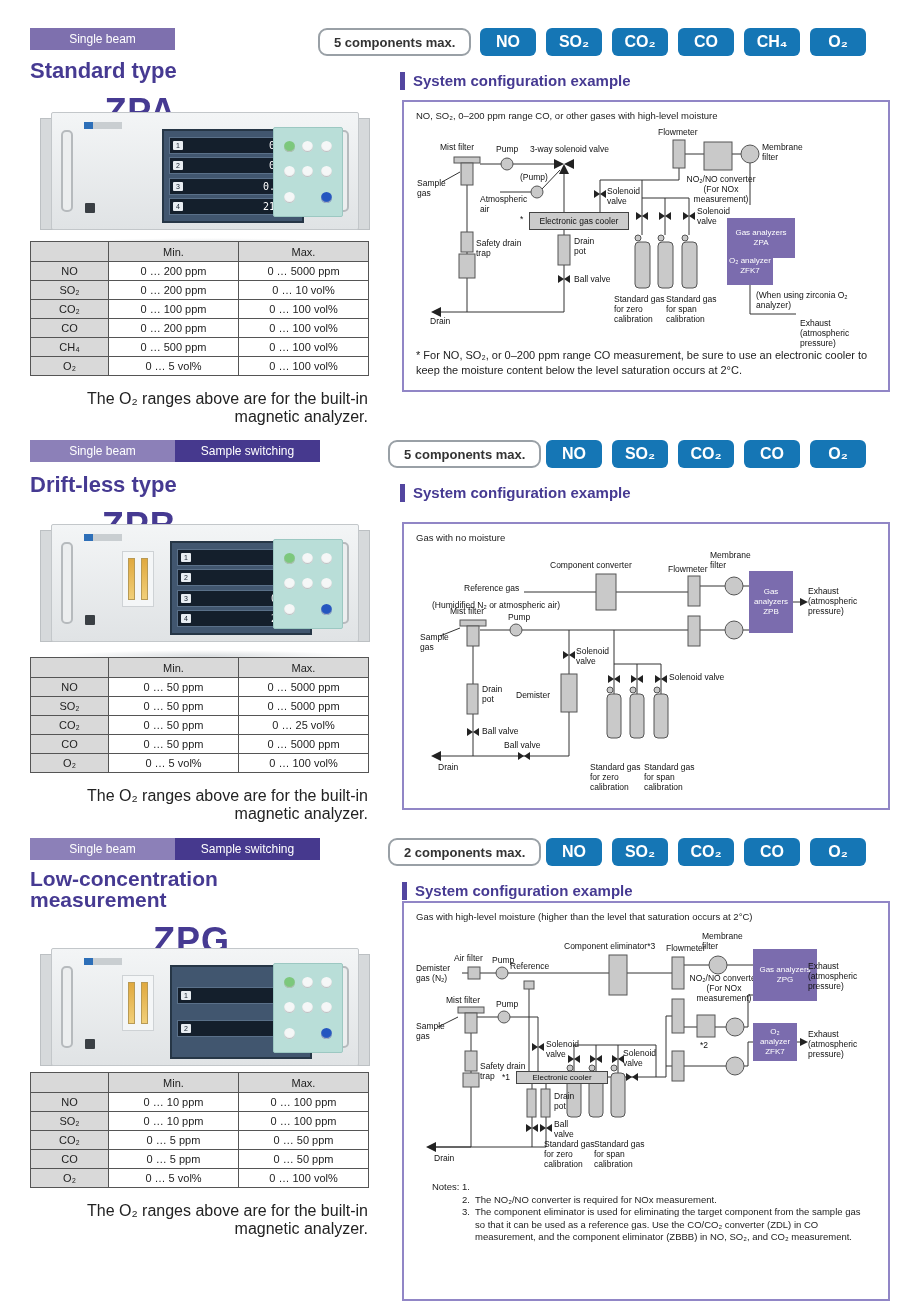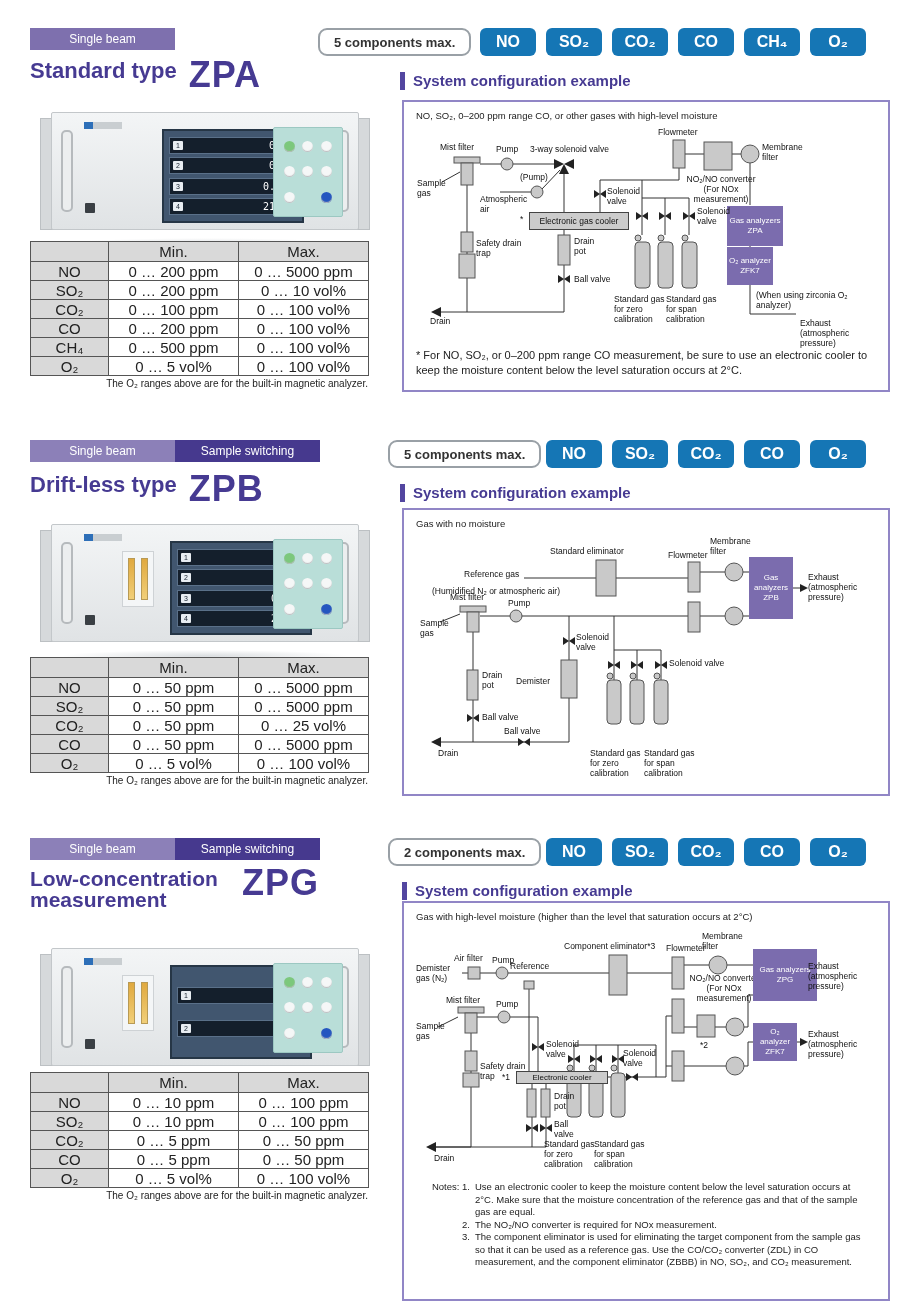--- a/index.html
+++ b/index.html
@@ -8,32 +8,32 @@
   
   .badge{position:absolute;width:145px;height:22px;color:#fff;font-size:12px;
          display:flex;align-items:center;justify-content:center;}
   .b-mid{background:#7e70ae;} .b-light{background:#8c80b8;} .b-dark{background:#46398e;}
   .pill{position:absolute;height:24px;border:2px solid #99a0a6;border-radius:9px;background:#fff;
         color:#333;font-weight:bold;font-size:13px;display:flex;align-items:center;padding:0 14px;}
   .chiprow{position:absolute;display:flex;gap:10px;}
   .chip{width:56px;height:28px;background:#1576b5;color:#fff;font-weight:bold;font-size:16px;
         display:flex;align-items:center;justify-content:center;border-radius:6px;}
   
-  .title{position:absolute;display:flex;gap:12px;color:#463a92;font-weight:bold;}
+  .title{position:absolute;display:flex;align-items:flex-end;gap:12px;color:#463a92;font-weight:bold;flex-direction:column;}
   .t1{font-size:22px;line-height:1.02;padding-bottom:3px;}
   .t2{font-size:36px;line-height:.85;letter-spacing:1px;}
   .t1.wrap{width:200px;font-size:21px;}
   .cfg{position:absolute;color:#463a92;font-weight:bold;font-size:15px;
        border-left:5px solid #5346a0;padding-left:8px;line-height:1.2;}
   
-  .spec{position:absolute;border-collapse:collapse;font-size:15px;table-layout:fixed;}
+  .spec{position:absolute;border-collapse:collapse;font-size:11px;table-layout:fixed;}
   .spec th,.spec td{border:1px solid #555;height:18px;padding:0 4px;text-align:center;font-weight:normal;}
   .spec th{background:#d9d9d9;height:19px;}
   .spec td.g{background:#d9d9d9;}
-  .tfoot{position:absolute;width:338px;text-align:right;font-size:10px;color:#222;}
+  .tfoot{position:absolute;width:338px;text-align:right;font-size:16px;color:#222;margin-top:12px;}
   
   .diag{position:absolute;background:#fff;border:2px solid #9186c6;}
   .dsvg{position:absolute;left:0;top:0;}
   .dcap{position:absolute;left:12px;top:8px;font-size:9.5px;color:#222;white-space:nowrap;}
   .dlbl{position:absolute;font-size:8.5px;line-height:1.18;color:#111;}
   .dlbl.c{text-align:center;}
   .pbox{position:absolute;background:#7b6cae;color:#fff;font-size:8px;line-height:1.25;
         text-align:center;display:flex;align-items:center;justify-content:center;padding:2px;box-sizing:border-box;}
   .gbox{position:absolute;background:#ccc;border:1px solid #444;font-size:8.5px;color:#111;
         display:flex;align-items:center;justify-content:center;box-sizing:border-box;}
@@ -238,21 +238,21 @@
     <div class="dlbl" style="left:126px;top:42px;width:110px">3-way solenoid valve</div>
     <div class="dlbl" style="left:13px;top:76px;width:38px">Sample gas</div>
     <div class="dlbl" style="left:116px;top:70px">(Pump)</div>
     <div class="dlbl" style="left:76px;top:92px;width:58px">Atmospheric air</div>
     <div class="dlbl" style="left:203px;top:84px;width:38px">Solenoid valve</div>
     <div class="dlbl" style="left:116px;top:112px">*</div>
     <div class="gbox" style="left:125px;top:110px;width:100px;height:18px">Electronic gas cooler</div>
     <div class="dlbl" style="left:254px;top:25px;width:50px">Flowmeter</div>
     <div class="dlbl c" style="left:280px;top:72px;width:74px">NO₂/NO converter (For NOx measurement)</div>
     <div class="dlbl" style="left:358px;top:40px;width:48px">Membrane filter</div>
-    <div class="pbox" style="left:323px;top:104px;width:56px;height:40px">Gas analyzers ZPA</div>
+    <div class="pbox" style="left:323px;top:116px;width:68px;height:40px">Gas analyzers ZPA</div>
     <div class="pbox" style="left:323px;top:145px;width:46px;height:38px">O₂ analyzer ZFK7</div>
     <div class="dlbl" style="left:352px;top:188px;width:116px">(When using zirconia O₂ analyzer)</div>
     <div class="dlbl" style="left:396px;top:216px;width:64px">Exhaust (atmospheric pressure)</div>
     <div class="dlbl" style="left:72px;top:136px;width:46px">Safety drain trap</div>
     <div class="dlbl" style="left:170px;top:134px;width:34px">Drain pot</div>
     <div class="dlbl" style="left:170px;top:172px;width:50px">Ball valve</div>
     <div class="dlbl" style="left:26px;top:214px">Drain</div>
     <div class="dlbl" style="left:210px;top:192px;width:56px">Standard gas for zero calibration</div>
     <div class="dlbl" style="left:262px;top:192px;width:56px">Standard gas for span calibration</div>
     <div class="dlbl" style="left:293px;top:104px;width:42px">Solenoid valve</div>
@@ -354,21 +354,21 @@
         </tr>
     <tr>
           <td class="g">O₂</td>
           <td>0 … 5 vol%</td>
           <td>0 … 100 vol%</td>
         </tr>
   </tbody>
     </table>
   <div class="tfoot" style="left:30px;top:775px">The O₂ ranges above are for the built-in magnetic analyzer.</div>
 
-  <div class="diag" style="left:402px;top:508px;width:484px;height:284px">
+  <div class="diag" style="left:402px;top:522px;width:484px;height:284px">
     <svg class="dsvg" width="484" height="284" viewBox="0 0 484 284">
       <g stroke="#333" stroke-width="1" fill="none">
         <path d="M120,68 H284"></path>
           <path d="M296,62 H321"></path>
           <path d="M339,62 H345"></path>
         <path d="M389,78 H396"></path>
         <path d="M76,106 H284"></path>
           <path d="M296,106 H321"></path>
           <path d="M339,106 H345"></path>
         <path d="M165,106 V150"></path>
@@ -406,21 +406,21 @@
         <path d="M63,204 L69,208 L63,212 Z M75,204 L69,208 L75,212 Z"></path>
         <path d="M114,228 L120,232 L114,236 Z M126,228 L120,232 L126,236 Z"></path>
         <path d="M204,151 L210,155 L204,159 Z M216,151 L210,155 L216,159 Z"></path>
         <path d="M227,151 L233,155 L227,159 Z M239,151 L233,155 L239,159 Z"></path>
         <path d="M251,151 L257,155 L251,159 Z M263,151 L257,155 L263,159 Z"></path>
         <path d="M37,227 L27,232 L37,237 Z"></path>
         <path d="M396,74 L404,78 L396,82 Z"></path>
       </g>
     </svg>
     <div class="dcap">Gas with no moisture</div>
-    <div class="dlbl" style="left:146px;top:36px;width:110px">Standard eliminator</div>
+    <div class="dlbl" style="left:146px;top:36px;width:110px">Component converter</div>
     <div class="dlbl" style="left:264px;top:40px;width:46px">Flowmeter</div>
     <div class="dlbl" style="left:306px;top:26px;width:50px">Membrane filter</div>
     <div class="dlbl" style="left:60px;top:59px;width:60px">Reference gas</div>
     <div class="dlbl" style="left:28px;top:76px;width:160px">(Humidified N₂ or atmospheric air)</div>
     <div class="pbox" style="left:345px;top:47px;width:44px;height:62px">Gas analyzers ZPB</div>
     <div class="dlbl" style="left:404px;top:62px;width:64px">Exhaust (atmospheric pressure)</div>
     <div class="dlbl" style="left:46px;top:82px;width:40px">Mist filter</div>
     <div class="dlbl" style="left:104px;top:88px">Pump</div>
     <div class="dlbl" style="left:16px;top:108px;width:38px">Sample gas</div>
     <div class="dlbl" style="left:172px;top:122px;width:38px">Solenoid valve</div>
@@ -623,21 +623,20 @@
     <div class="gbox" style="left:112px;top:168px;width:92px;height:13px;font-size:8px">Electronic cooler</div>
     <div class="dlbl" style="left:76px;top:158px;width:48px">Safety drain trap</div>
     <div class="dlbl" style="left:150px;top:188px;width:34px">Drain pot</div>
     <div class="dlbl" style="left:150px;top:216px;width:30px">Ball valve</div>
     <div class="dlbl" style="left:30px;top:250px">Drain</div>
     <div class="dlbl" style="left:140px;top:236px;width:56px">Standard gas for zero calibration</div>
     <div class="dlbl" style="left:190px;top:236px;width:56px">Standard gas for span calibration</div>
     <div class="notes" style="left:14px;top:278px;width:452px">
       <div class="nrow">
           <span class="nn">Notes: 1.</span>
-          <span class="nt">Use an electronic cooler to keep the moisture content below the level saturation occurs at 2°C. Make sure that the moisture concentration of the reference gas and that of the sample gas are equal.</span>
         </div>
       <div class="nrow">
           <span class="nn">2.</span>
           <span class="nt">The NO₂/NO converter is required for NOx measurement.</span>
         </div>
       <div class="nrow">
           <span class="nn">3.</span>
           <span class="nt">The component eliminator is used for eliminating the target component from the sample gas so that it can be used as a reference gas. Use the CO/CO₂ converter (ZDL) in CO measurement, and the component eliminator (ZBBB) in NO, SO₂, and CO₂ measurement.</span>
         </div>
     </div>

